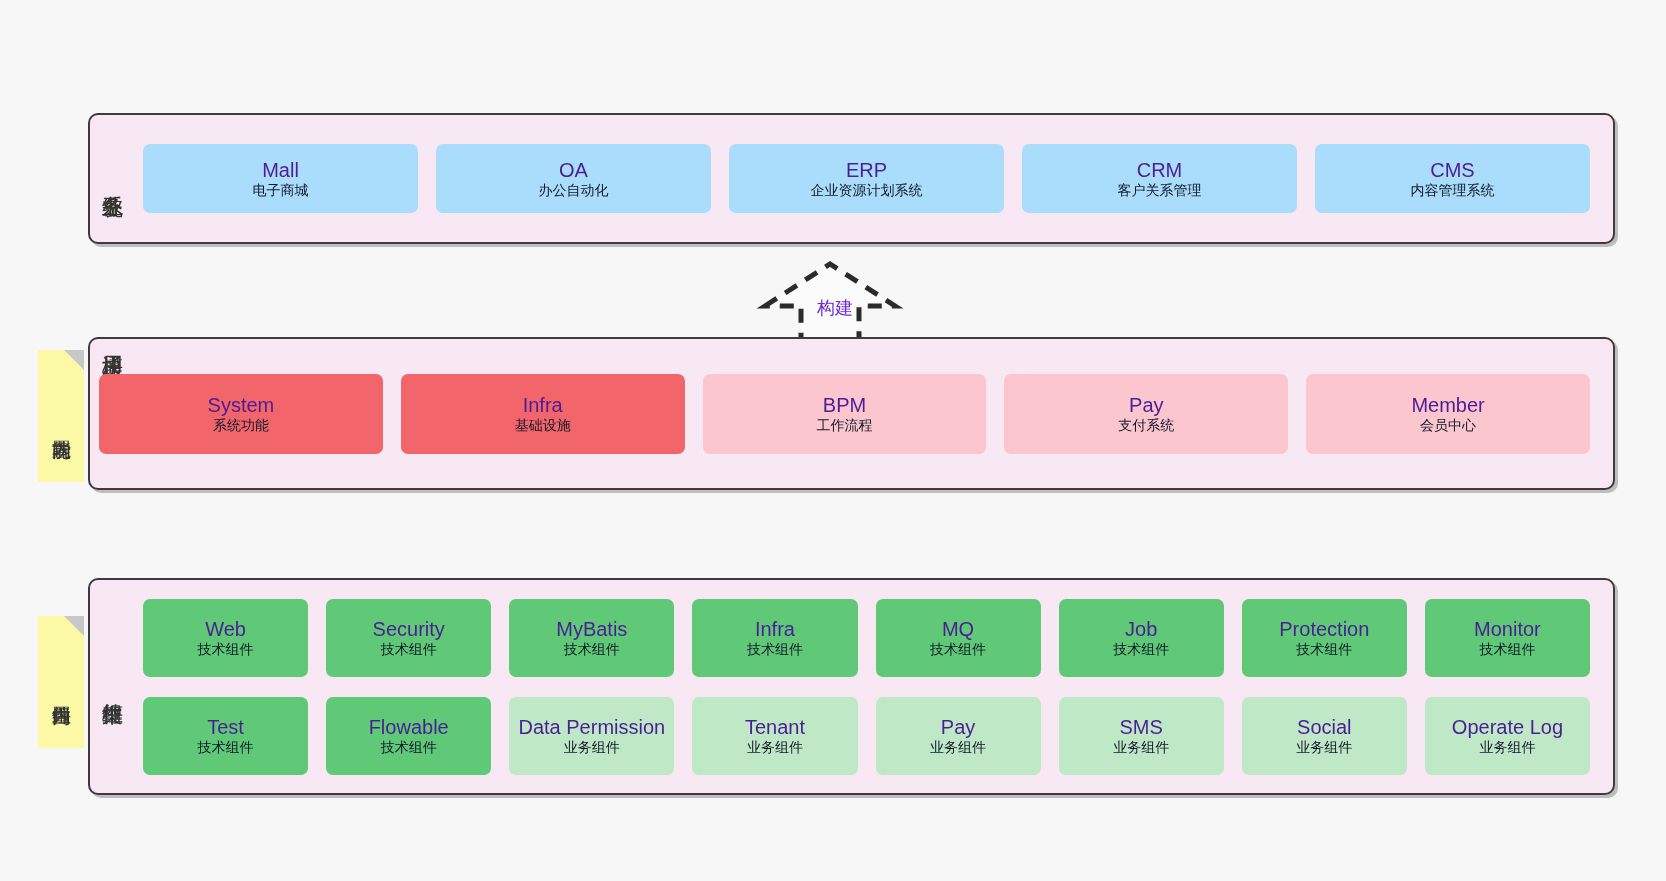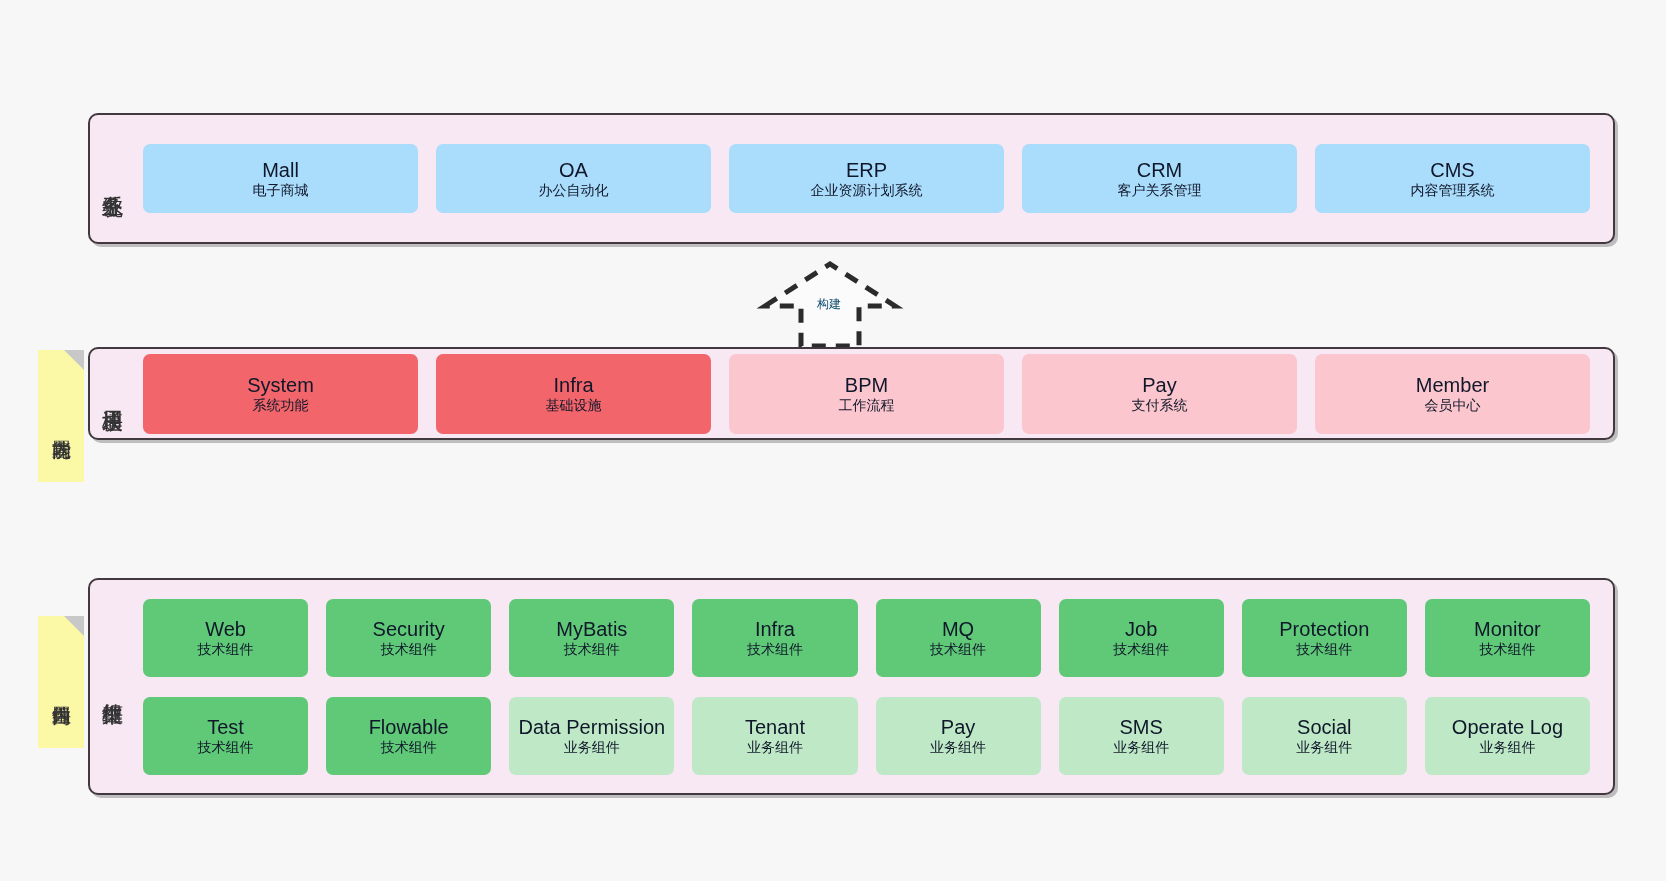--- a/index.html
+++ b/index.html
@@ -77,36 +77,36 @@
     flex-direction: column;
     align-items: center;
     justify-content: center;
     text-align: center;
     line-height: 1.22;
     box-sizing: border-box;
     padding: 4px 6px;
   }
   .card .en {
     font-size: 20px;
-    color: #0f172a;
+    color: #4c1d95;
   }
   .card .cn {
     font-size: 14px;
     color: #0f172a;
   }
 
   .c-blue       { background: #aadcfb; }
   .c-red        { background: #f2656a; }
   .c-pink       { background: #fcc6ce; }
   .c-green      { background: #5fc977; justify-content: center; }
   .c-lightgreen { background: #bfe8c6; }
 
   
   #layer-business { left: 88px;  top: 113px; width: 1527px; height: 131px; }
-  #layer-common   { left: 88px;  top: 347px; width: 1527px; height: 93px; }
+  #layer-common   { left: 88px;  top: 337px; width: 1527px; height: 153px; flex-direction: column; }
   #layer-frame    { left: 88px;  top: 578px; width: 1527px; height: 217px; }
 
   #layer-business .card { height: 69px; }
   #layer-common   .card { height: 80px; }
   #layer-frame    .card { height: 78px; }
 
   #layer-frame .layer-body { gap: 20px; }
 
   
   .note {
@@ -138,22 +138,22 @@
   #note-builtin-func { left: 38px; top: 350px; height: 132px; }
   #note-builtin-comp { left: 38px; top: 616px; height: 132px; }
 
   
   .arrow {
     position: absolute;
   }
   .arrow svg { display: block; }
   .arrow-label {
     position: absolute;
-    font-size: 12px;
-    color: #0c4a6e;
+    font-size: 18px;
+    color: #6d28d9;
     white-space: nowrap;
     background: transparent;
     user-select: none;
   }
 
   #arrow-build   { left: 755px; top: 258px; }
   #arrow-build .arrow-label { left: 62px; top: 38px; }
   #arrow-impl    { left: 768px; top: 493px; }
   #arrow-impl .arrow-label { left: 62px; top: 38px; }
 </style>

